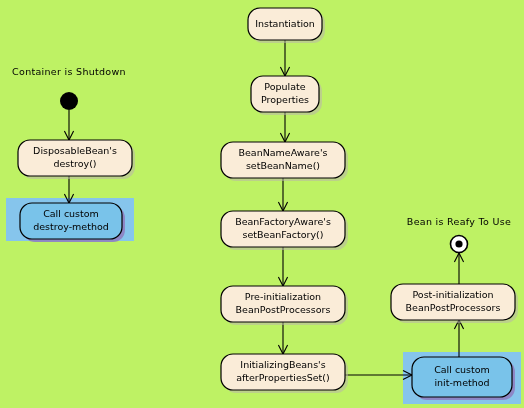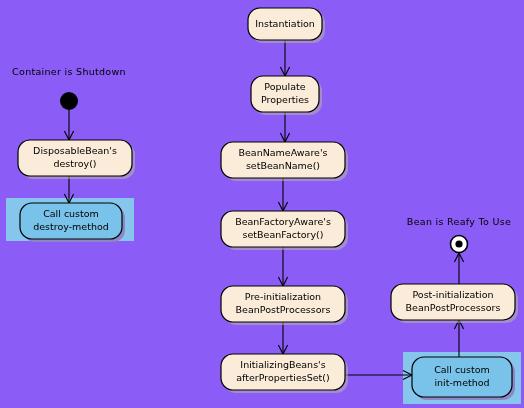--- a/index.html
+++ b/index.html
@@ -11,21 +11,21 @@
     width: 524px;
     height: 408px;
     background: #e3e3e3;
     font-family: "DejaVu Sans", sans-serif;
     overflow: hidden;
   }
   #diagram-canvas {
     position: relative;
     width: 524px;
     height: 408px;
-    background: #8b5cf6;
+    background: #bef264;
   }
   svg.diagram {
     position: absolute;
     left: 0;
     top: 0;
     width: 524px;
     height: 408px;
     display: block;
     shape-rendering: geometricPrecision;
   }

